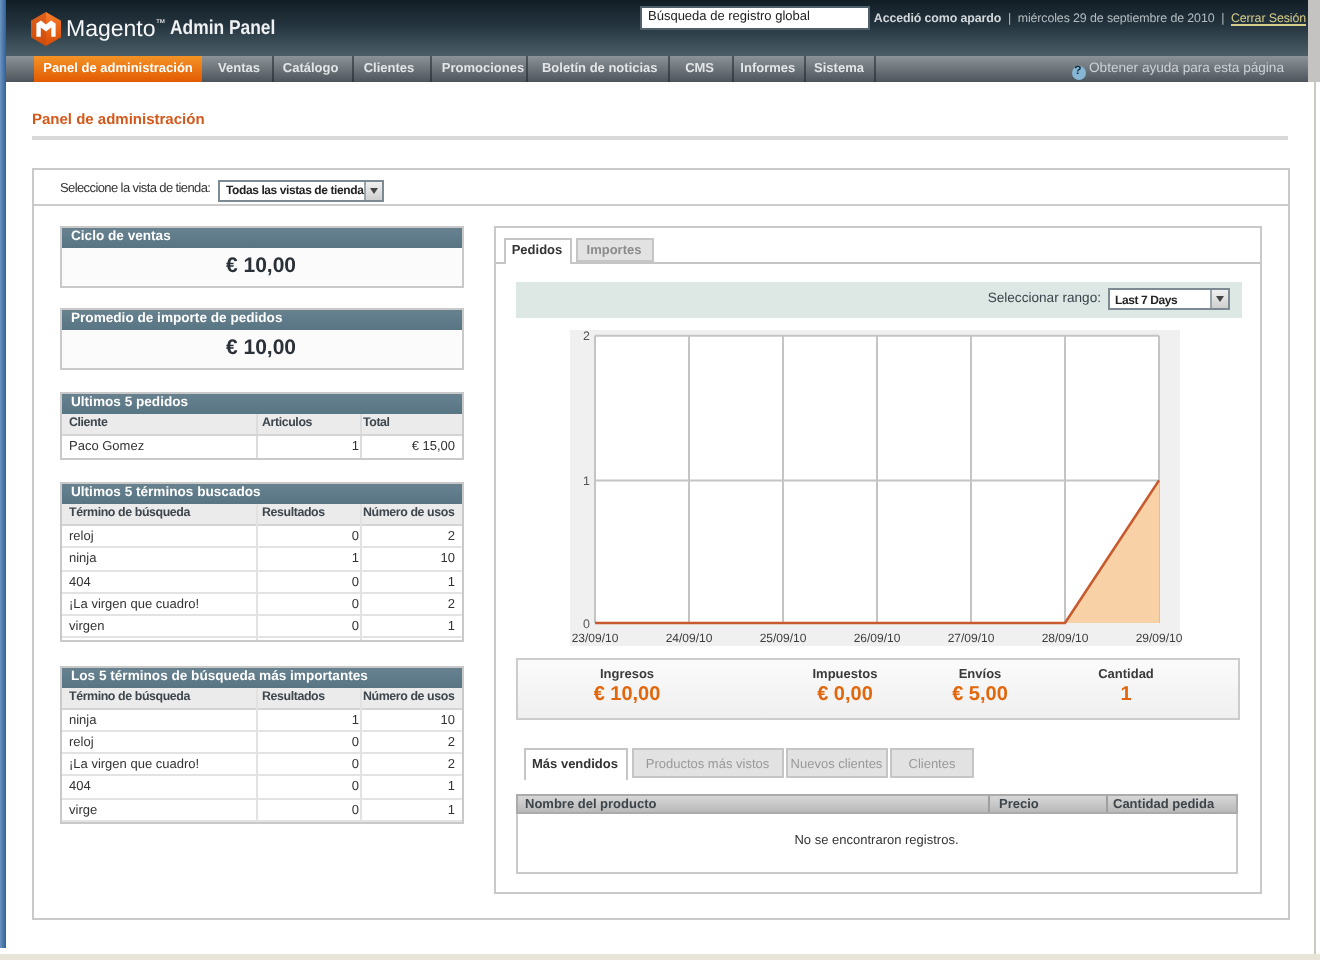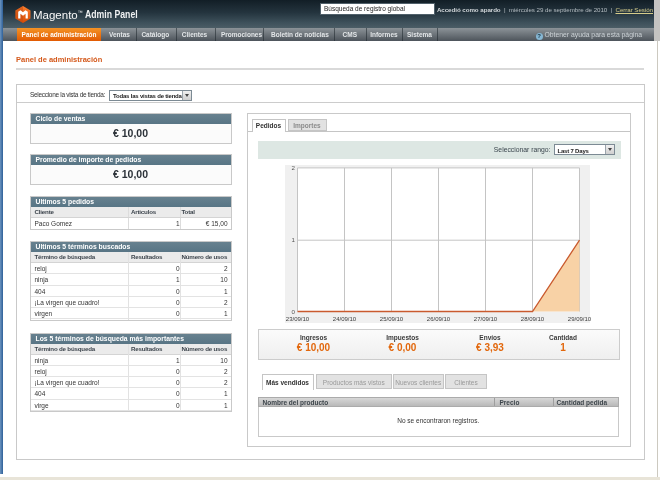--- a/index.html
+++ b/index.html
@@ -305,27 +305,27 @@
             <text x="247.5" y="155.8">28/09/10</text>
             <text x="294.5" y="155.8">29/09/10</text>
           </g>
         </svg>
       </div>
       <div id="totals" class="a">
         <div class="tot" style="left:55px">
             <div class="l">Ingresos</div>
             <div class="v">€ 10,00</div>
           </div>
-        <div class="tot" style="left:144px">
+        <div class="tot" style="left:164px">
             <div class="l">Impuestos</div>
             <div class="v">€ 0,00</div>
           </div>
         <div class="tot" style="left:231.5px">
             <div class="l">Envíos</div>
-            <div class="v">€ 3,93</div>
+            <div class="v">€ 5,00</div>
           </div>
         <div class="tot" style="left:304.5px">
             <div class="l">Cantidad</div>
             <div class="v">1</div>
           </div>
       </div>
       <div class="a btab on" style="left:13.5px;width:52px;">Más vendidos</div>
       <div class="a btab off" style="left:68px;width:75.5px;">Productos más vistos</div>
       <div class="a btab off" style="left:145px;width:50.5px;">Nuevos clientes</div>
       <div class="a btab off" style="left:197px;width:42px;">Clientes</div>

